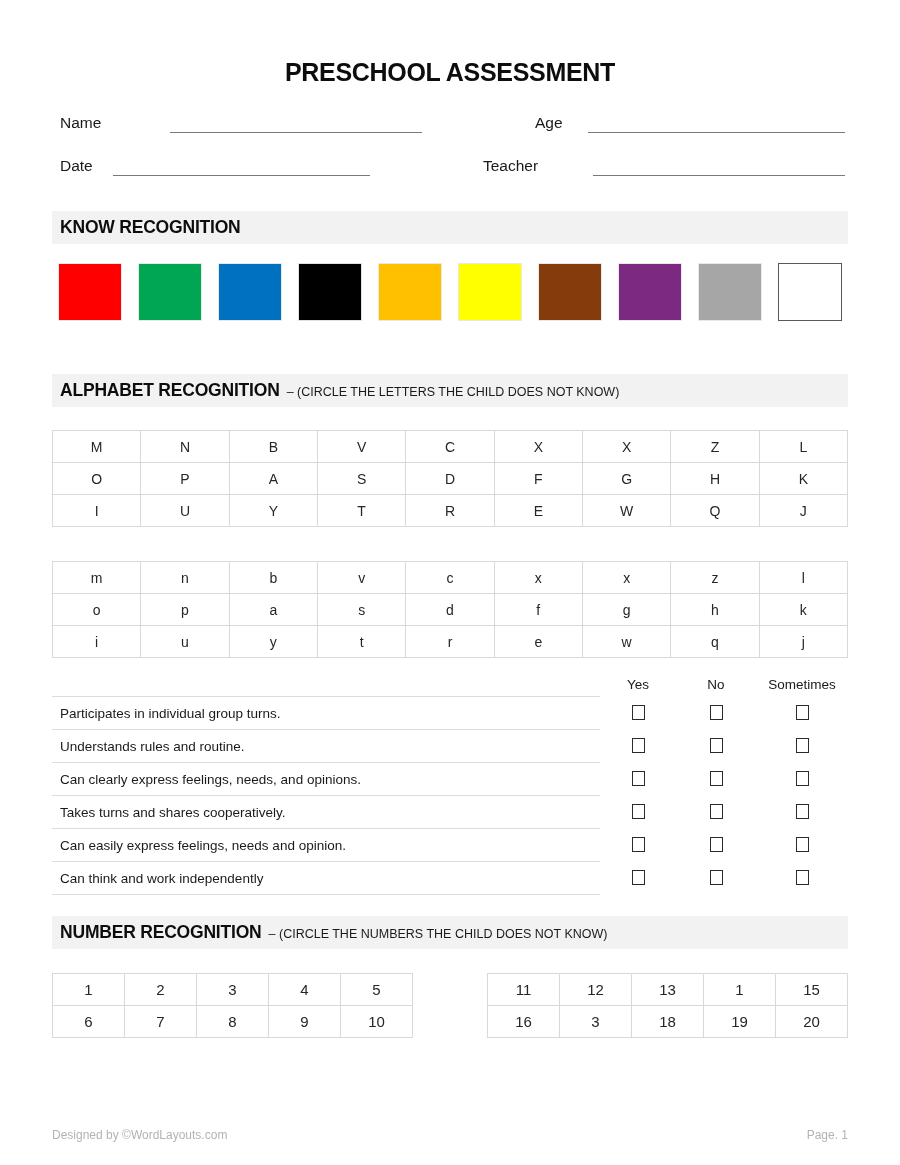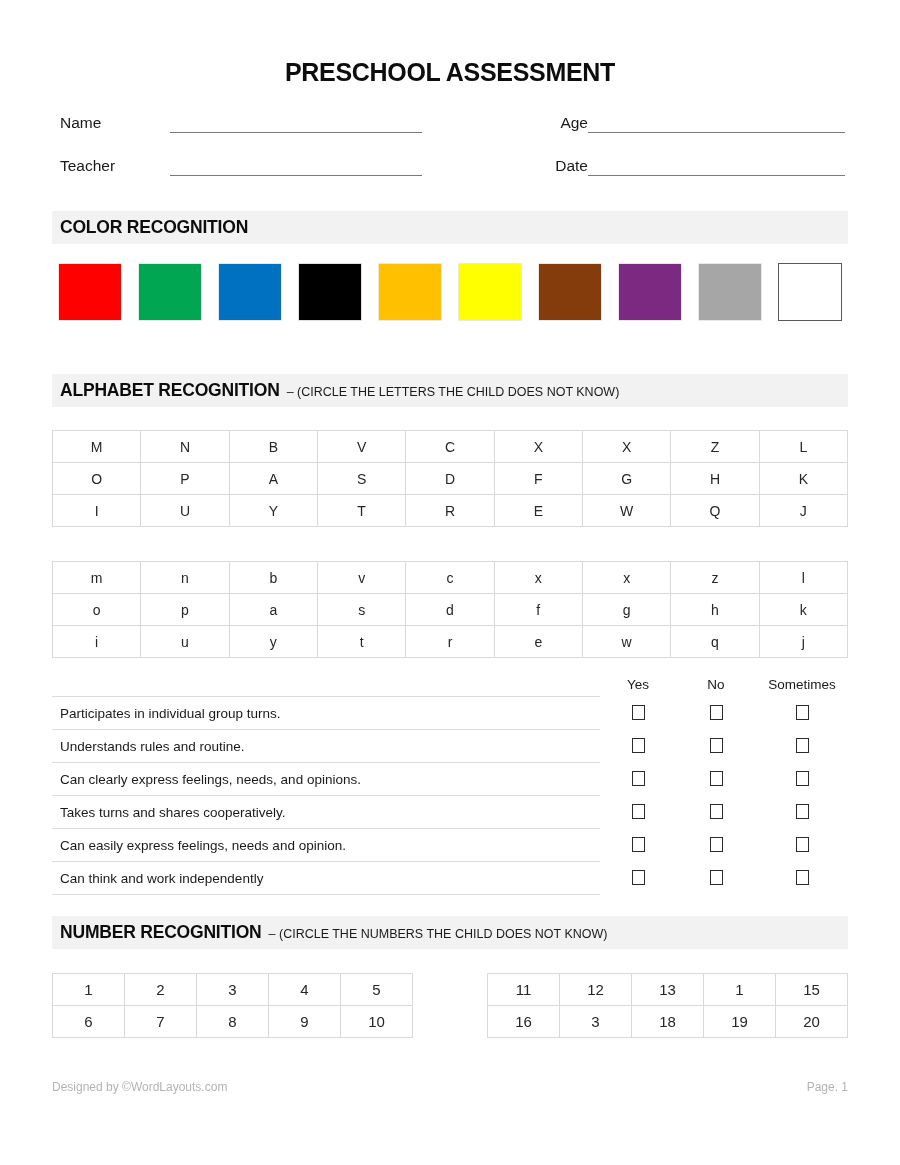--- a/index.html
+++ b/index.html
@@ -16,21 +16,21 @@
   }
   
   .fields { margin:26px 55px 0 60px; }
   .frow { display:flex; justify-content:space-between; align-items:flex-end; }
   .frow + .frow { margin-top:23px; }
   .fgroup { display:flex; align-items:flex-end; }
   .fgroup.left  { width:362px; }
   .fgroup.right { width:310px; }
   .flabel { font-size:15.5px; color:#1a1a1a; line-height:20px; }
   .fgroup.left  .flabel { width:110px; }
-  .fgroup.right .flabel { width:53px;text-align:right; }
+  .fgroup.right .flabel { width:53px; }
   .fline { flex:1; height:20px; border-bottom:1.4px solid #7a7a7a; }
   
   .secbar {
     margin:0 52px; background:#f2f2f2; display:flex; align-items:baseline;
     padding:6px 0 6px 8px;
   }
   .secbar.mt-color    { margin-top:35px; }
   .secbar.mt-alpha    { margin-top:53px; }
   .secbar.mt-skills   { margin-top:23px; }
   .secbar.mt-numbers  { margin-top:21px; }
@@ -71,21 +71,21 @@
   }
   
   .numtables { display:flex; justify-content:space-between; margin:24px 52px 0; }
   table.ntable { width:361px; border-collapse:collapse; table-layout:fixed; }
   table.ntable td {
     border:1px solid #d9d9d9; height:32px; text-align:center;
     font-size:15px; color:#262626; background:#ffffff;
   }
   
   .footer {
-    position:absolute; left:52px; right:52px; top:1080px;
+    position:absolute; left:52px; right:52px; top:1128px;
     display:flex; justify-content:space-between;
     font-size:12px; color:#b3b3b3;
   }
 </style>
 </head>
 <body>
 
 <div class="page">
 
   <div class="title">PRESCHOOL ASSESSMENT</div>
@@ -95,33 +95,33 @@
       <div class="fgroup left">
         <span class="flabel">Name</span>
         <span class="fline"></span>
       </div>
       <div class="fgroup right">
         <span class="flabel">Age</span>
         <span class="fline"></span>
       </div>
     </div>
     <div class="frow">
+      <div class="fgroup right">
+        <span class="flabel">Date</span>
+        <span class="fline"></span>
+      </div>
       <div class="fgroup left">
         <span class="flabel">Teacher</span>
         <span class="fline"></span>
       </div>
-      <div class="fgroup right">
-        <span class="flabel">Date</span>
-        <span class="fline"></span>
-      </div>
     </div>
   </div>
 
   <div class="secbar mt-color">
-    <span class="sectitle">COLOR RECOGNITION</span>
+    <span class="sectitle">KNOW RECOGNITION</span>
   </div>
   <div class="swatches">
     <div class="swatch" style="background-color: rgb(255, 0, 0); border-color: rgb(232, 232, 232);"></div>
     <div class="swatch" style="background-color: rgb(0, 166, 81); border-color: rgb(232, 232, 232);"></div>
     <div class="swatch" style="background-color: rgb(0, 112, 192); border-color: rgb(232, 232, 232);"></div>
     <div class="swatch" style="background-color: rgb(0, 0, 0); border-color: rgb(224, 224, 224);"></div>
     <div class="swatch" style="background-color: rgb(255, 192, 0); border-color: rgb(232, 232, 232);"></div>
     <div class="swatch" style="background-color: rgb(255, 255, 0); border-color: rgb(232, 232, 232);"></div>
     <div class="swatch" style="background-color: rgb(132, 60, 12); border-color: rgb(232, 232, 232);"></div>
     <div class="swatch" style="background-color: rgb(123, 41, 129); border-color: rgb(232, 232, 232);"></div>

